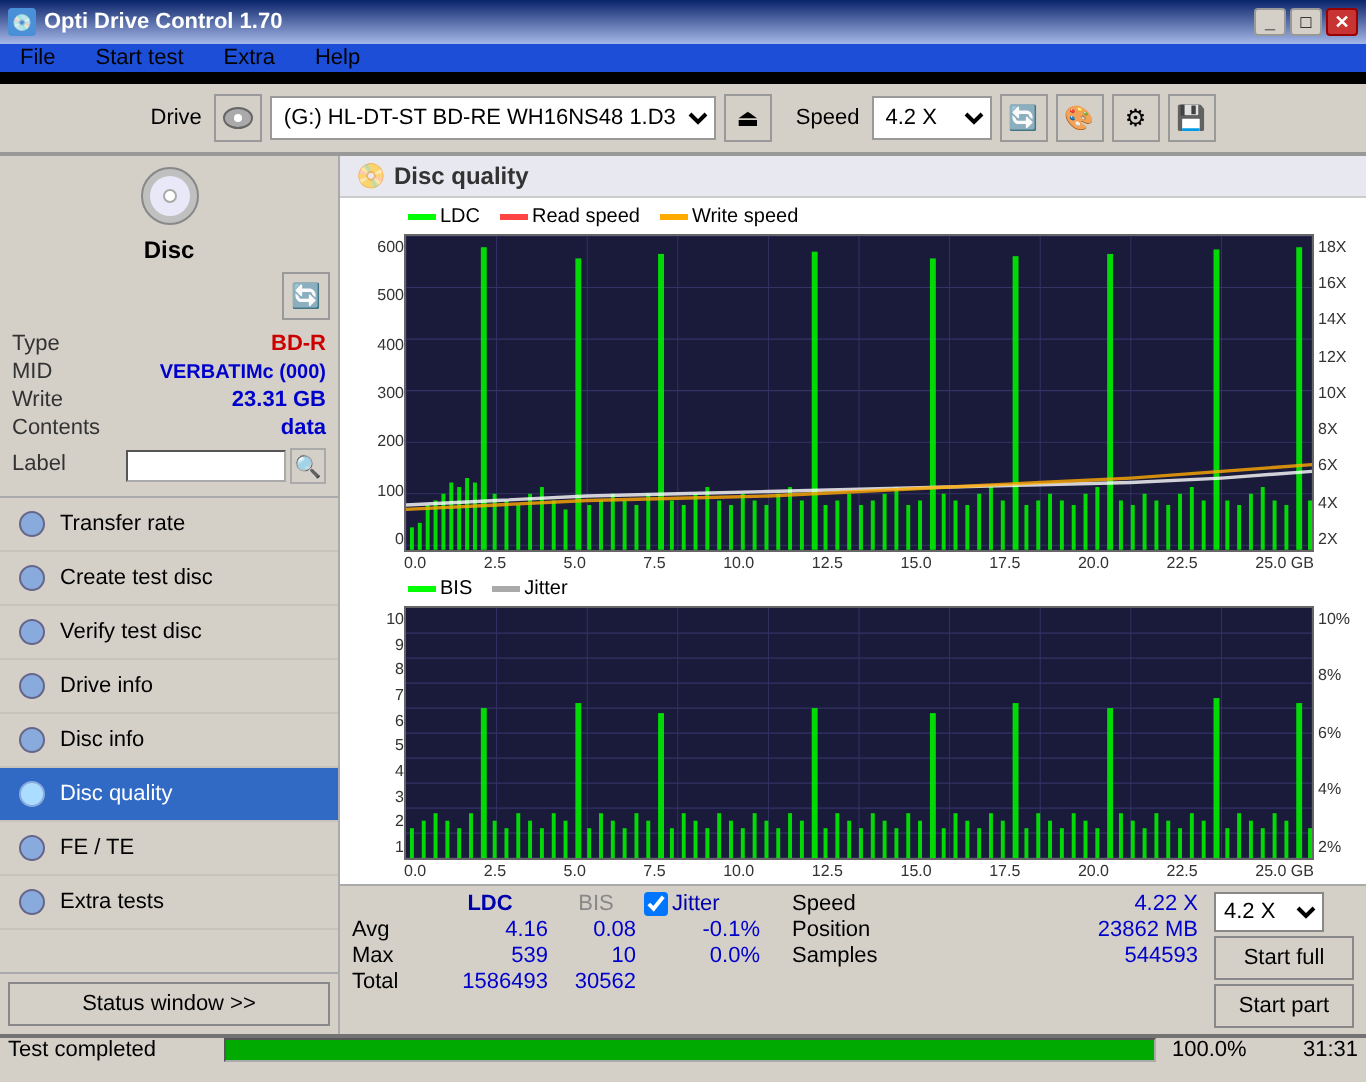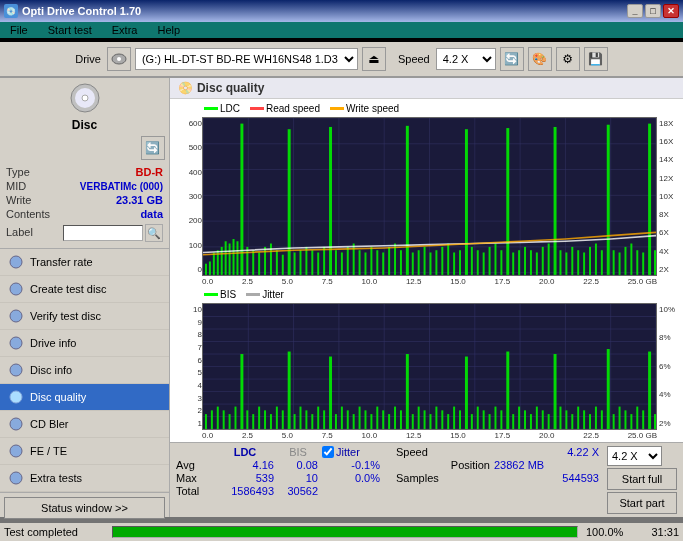--- a/index.html
+++ b/index.html
@@ -9,21 +9,21 @@
     .title-bar { background: linear-gradient(to bottom, #0a246a, #a6b8e8); height: 22px; display: flex; align-items: center; justify-content: space-between; padding: 0 4px; color: white; font-size: 11px; font-weight: bold; }
     .title-bar-left { display: flex; align-items: center; gap: 4px; }
     .title-icon { width: 14px; height: 14px; background: #4a90d9; border-radius: 2px; font-size: 8px; display: flex; align-items: center; justify-content: center; color: white; }
     .title-controls { display: flex; gap: 2px; }
     .title-btn { width: 16px; height: 14px; display: flex; align-items: center; justify-content: center; font-size: 9px; cursor: pointer; border-radius: 2px; }
     .title-btn-min { background: #d4d0c8; color: black; border: 1px solid #999; }
     .title-btn-max { background: #d4d0c8; color: black; border: 1px solid #999; }
     .title-btn-close { background: #c83333; color: white; border: 1px solid #900; }
     
     
-    .menu-bar { background: #0f766e; height: 20px; display: flex; align-items: center; padding: 0 4px; border-bottom: 4px solid #000000; gap: 8px; }
+    .menu-bar { background: #1d4ed8; height: 20px; display: flex; align-items: center; padding: 0 4px; border-bottom: 6px solid #000000; gap: 8px; }
     .menu-item { padding: 2px 6px; cursor: pointer; font-size: 11px; }
     
     
     .toolbar { background: #d4d0c8; height: 36px; display: flex; align-items: center; padding: 2px 4px; gap: 4px; border-bottom: 2px solid #999; justify-content: center; }
     .toolbar-label { font-size: 11px; margin-right: 2px; }
     .drive-select { height: 22px; font-size: 11px; background: white; border: 1px solid #999; padding: 0 2px; min-width: 200px; }
     .toolbar-icon-btn { width: 24px; height: 24px; background: #d4d0c8; border: 1px solid #999; display: flex; align-items: center; justify-content: center; cursor: pointer; font-size: 12px; }
     .speed-label { font-size: 11px; margin-left: 8px; margin-right: 2px; }
     .speed-select { height: 22px; font-size: 11px; background: white; border: 1px solid #999; padding: 0 2px; width: 60px; }
     
@@ -49,21 +49,21 @@
     
     .right-panel { flex: 1; background: #fff; display: flex; flex-direction: column; }
     .panel-header { background: #e8e8f0; padding: 3px 8px; font-size: 12px; font-weight: bold; color: #333; border-bottom: 1px solid #ccc; display: flex; align-items: center; gap: 4px; }
     .panel-header-icon { color: #4080c0; }
     
     .start-btn { background: #d4d0c8; border: 1px solid #888; padding: 2px 8px; font-size: 11px; cursor: pointer; height: 22px; min-width: 70px; }
     
     .speed-combo { height: 20px; font-size: 11px; background: white; border: 1px solid #888; width: 55px; }
     
     
-    .status-bar { background: #d4d0c8; height: 24px; border-top: 6px solid #737373; display: flex; align-items: center; padding: 0 4px; gap: 8px; }
+    .status-bar { background: #d4d0c8; height: 24px; border-top: 2px solid #737373; display: flex; padding: 0 4px; gap: 8px; }
     .status-text { font-size: 11px; width: 100px; }
     .progress-bar-container { flex: 1; height: 12px; background: white; border: 1px inset #aaa; }
     .progress-bar-fill { height: 100%; background: #00aa00; }
     .progress-percent { font-size: 11px; width: 45px; }
     .status-time { font-size: 11px; margin-left: auto; width: 40px; text-align: right; }
   </style>
 </head>
 <body>
 
 <div class="title-bar">
@@ -193,28 +193,20 @@
         </div>
         <span>Disc info</span>
       </div>
       <div class="nav-item active">
         <div class="nav-icon">
           <svg width="14" height="14" viewBox="0 0 14 14">
               <circle cx="7" cy="7" r="6" fill="#aaddff" stroke="#88aadd"></circle>
             </svg>
         </div>
         <span>Disc quality</span>
-      </div>
-      <div class="nav-item">
-        <div class="nav-icon">
-          <svg width="14" height="14" viewBox="0 0 14 14">
-              <circle cx="7" cy="7" r="6" fill="#88aadd" stroke="#668"></circle>
-            </svg>
-        </div>
-        <span>CD Bler</span>
       </div>
       <div class="nav-item">
         <div class="nav-icon">
           <svg width="14" height="14" viewBox="0 0 14 14">
               <circle cx="7" cy="7" r="6" fill="#88aadd" stroke="#668"></circle>
             </svg>
         </div>
         <span>FE / TE</span>
       </div>
       <div class="nav-item">
@@ -590,21 +582,21 @@
           <div style="width:58px; text-align:right; color:#0000cc;">1586493</div>
           <div style="width:40px; text-align:right; color:#0000cc;">30562</div>
         </div>
       </div>
 
       <div style="display:flex; flex-direction:column; gap:1px; margin-left:8px; font-size:11px; flex:1;">
         <div style="display:flex; justify-content:space-between; gap:4px;">
           <span>Speed</span>
           <span style="color:#0000cc;">4.22 X</span>
         </div>
-        <div style="display:flex; justify-content:center; gap:4px;">
+        <div style="display:flex; justify-content:space-between; gap:4px;">
           <span>Position</span>
           <span style="color:#0000cc;">23862 MB</span>
         </div>
         <div style="display:flex; justify-content:space-between; gap:4px;">
           <span>Samples</span>
           <span style="color:#0000cc;">544593</span>
         </div>
       </div>
 
       <div style="display:flex; flex-direction:column; gap:2px; align-items:stretch;">

